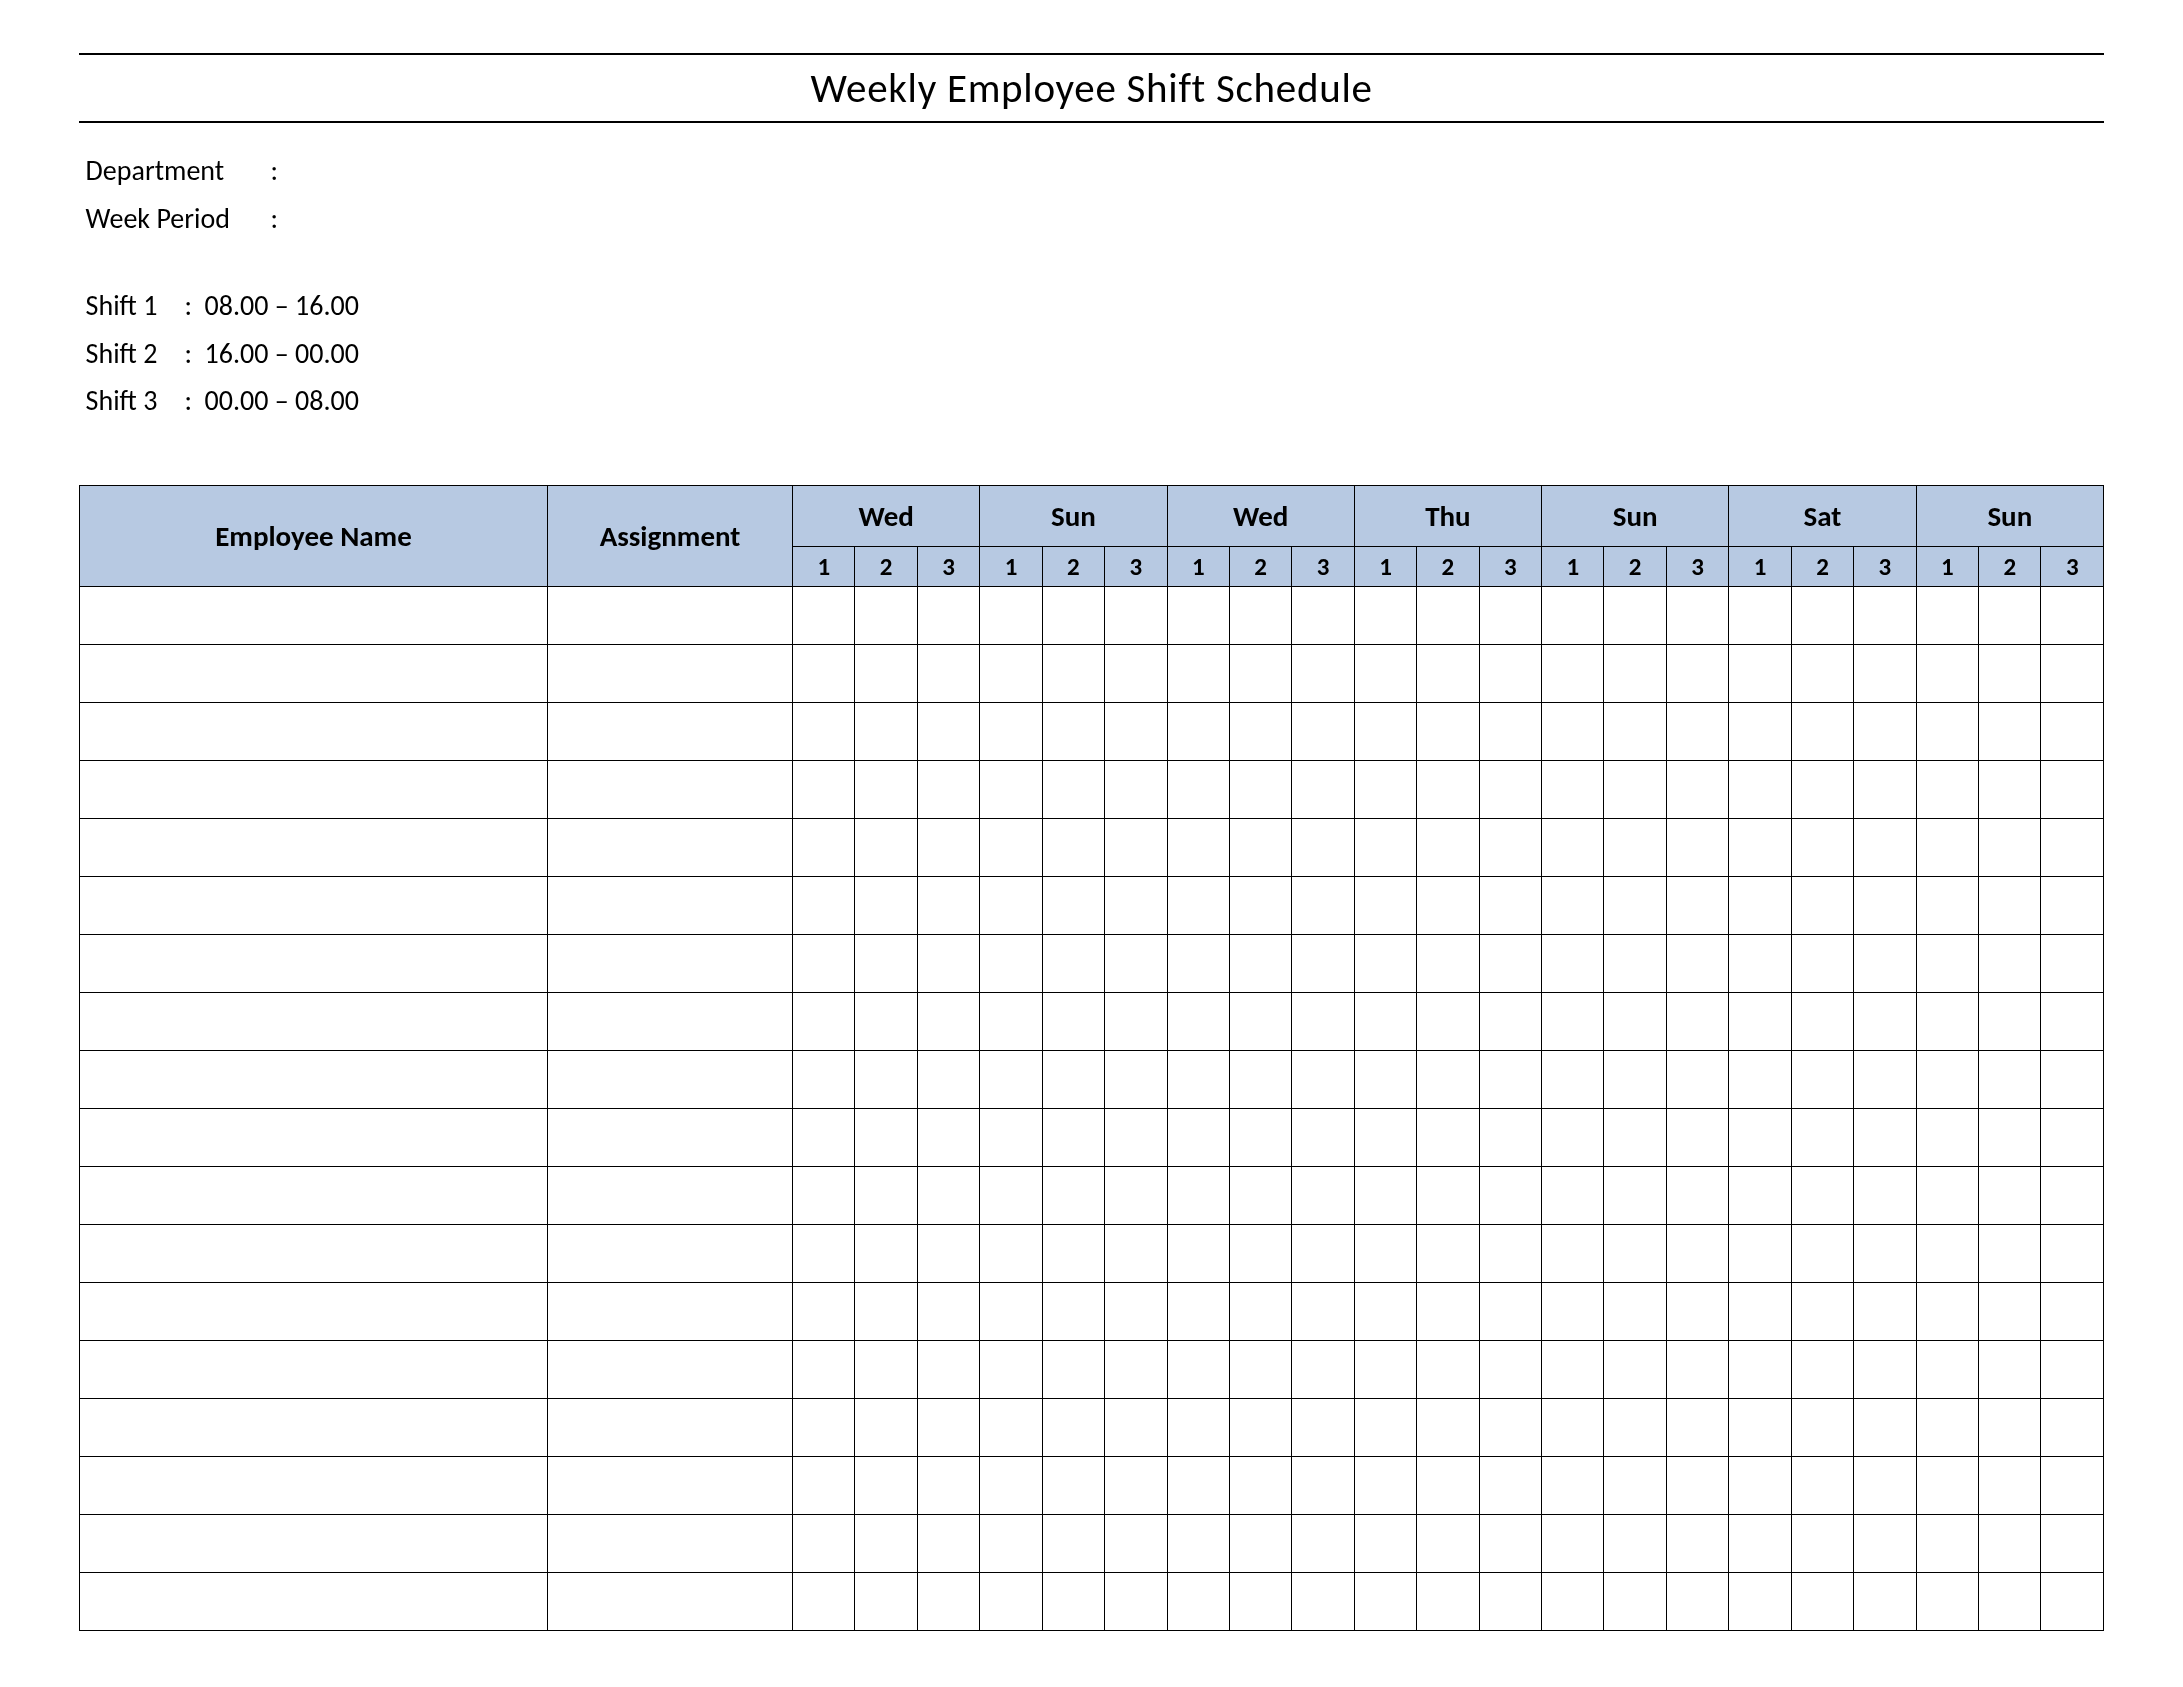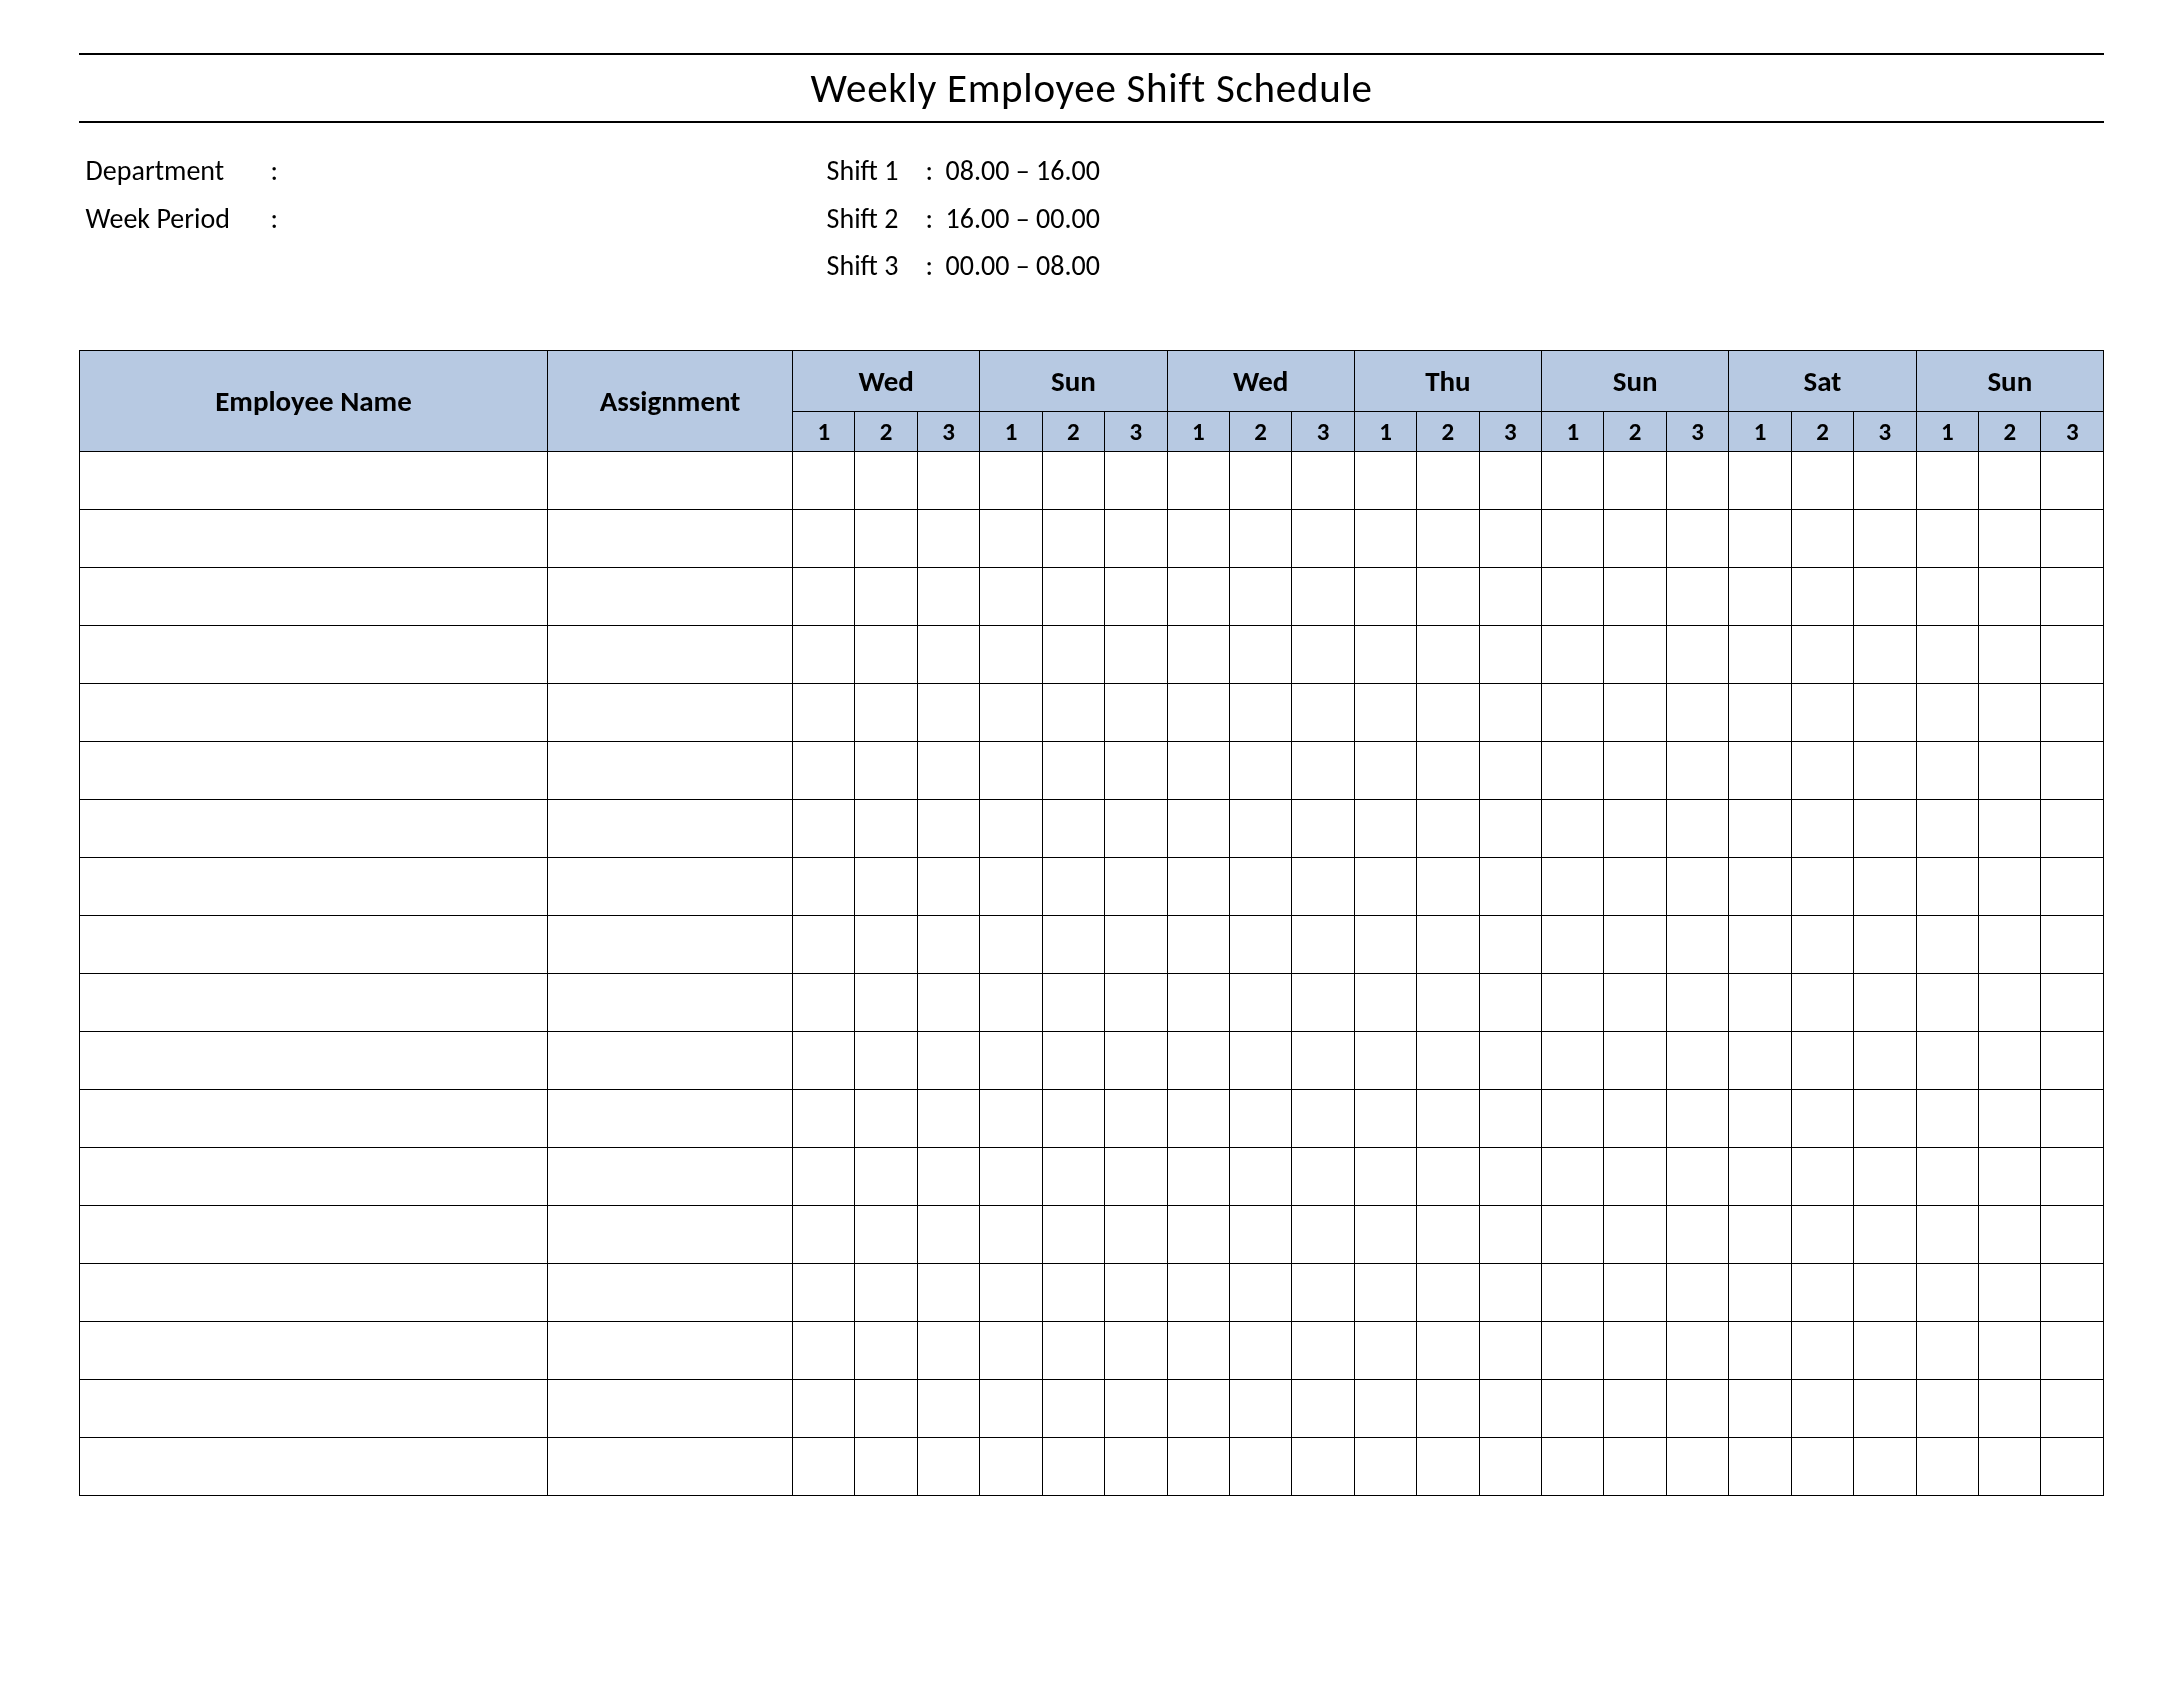--- a/index.html
+++ b/index.html
@@ -24,20 +24,21 @@
     font-weight: 400;
     letter-spacing: 0.7px;
   }
   .meta {
     display: flex;
     gap: 40px;
     font-size: 28px;
     line-height: 1.7;
     margin-bottom: 60px;
     padding-left: 6.6px;
+    flex-direction: column;
   }
   .meta-left { width: 701px; }
   .meta-right { flex: 1; }
   .meta-row { display: flex; }
   .meta-label { display: inline-block; width: 185px; }
   .meta-sep { display: inline-block; width: 20px; text-align: left; }
   .meta-shift-label { display: inline-block; width: 99px; }
   .meta-shift-sep { display: inline-block; width: 20px; }
   table.schedule {
     border-collapse: collapse;

